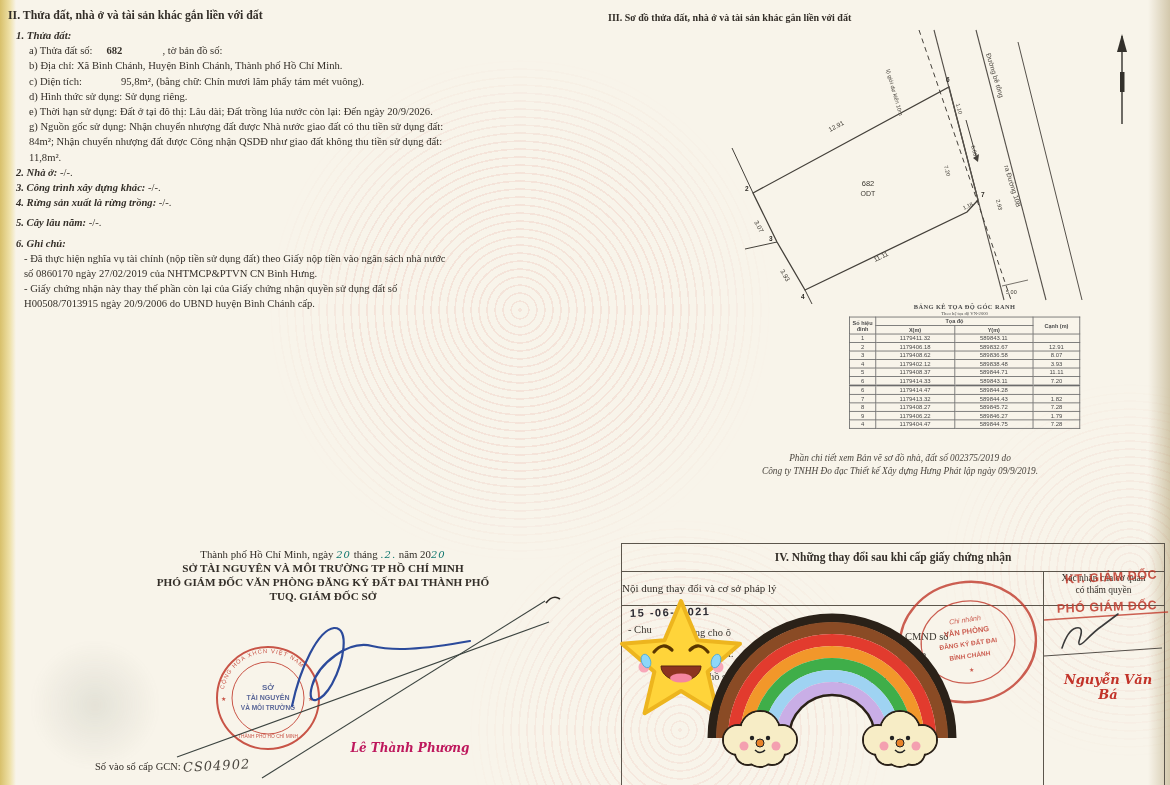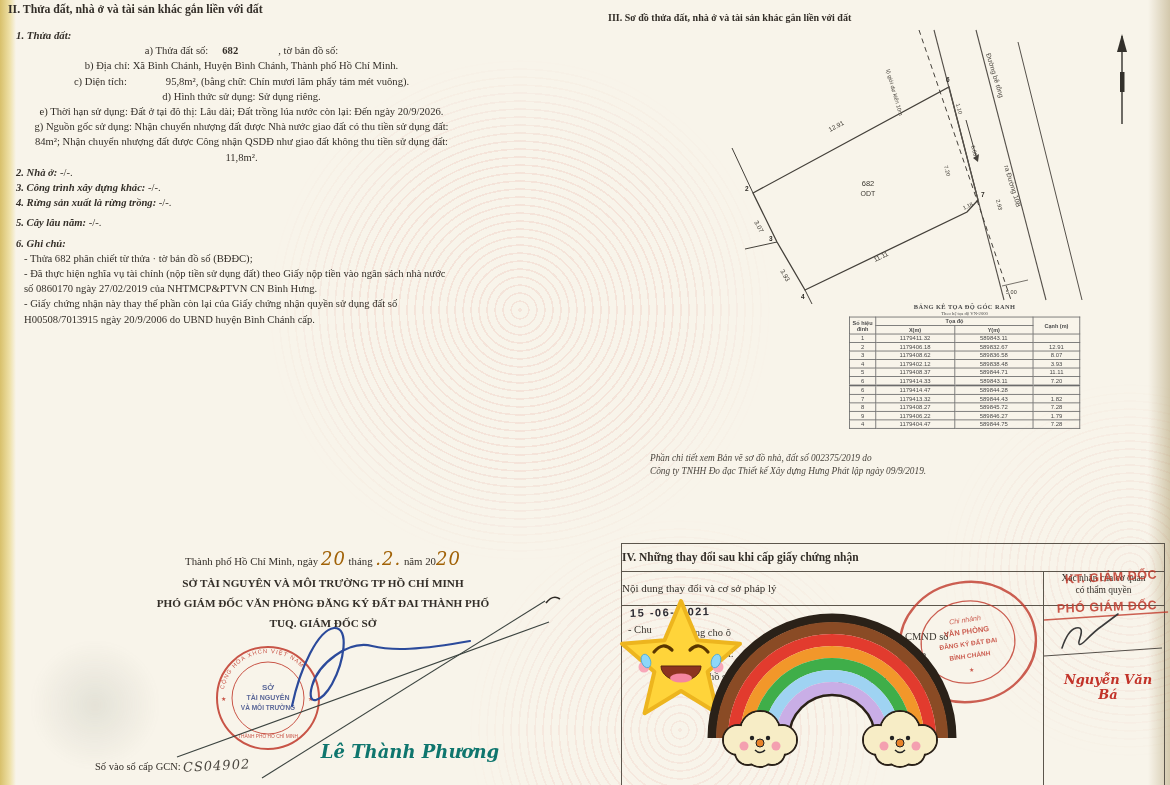--- a/index.html
+++ b/index.html
@@ -11,52 +11,52 @@
       background:repeating-radial-gradient(circle,rgba(221,122,112,0.13) 0 1.6px,rgba(0,0,0,0) 1.6px 8px);
       -webkit-mask-image:radial-gradient(circle,#000 45%,transparent 72%);
       mask-image:radial-gradient(circle,#000 45%,transparent 72%);}
   .binding{position:absolute;left:0;top:0;width:16px;height:785px;
       background:linear-gradient(90deg,#d8c06b,#eee0a6 60%,rgba(238,224,166,0));}
   .fold{position:absolute;right:0;top:0;width:22px;height:785px;
       background:linear-gradient(270deg,rgba(150,128,70,.38),rgba(150,128,70,0));}
   .smudge{position:absolute;left:30px;top:640px;width:130px;height:130px;border-radius:50%;
       background:radial-gradient(circle,rgba(110,120,105,.14),rgba(0,0,0,0) 70%);filter:blur(2px);}
   
-  .h2title{left:8px;top:2px;font-size:11.8px;font-weight:bold;}
+  .h2title{left:8px;top:8px;font-size:11.8px;font-weight:bold;}
   .sec2{left:16px;top:28px;width:438px;font-size:10.6px;line-height:15.2px;}
   .sec2 p{margin:0;}
   .h1{font-weight:bold;font-style:italic;font-size:10.8px;}
-  .lst{padding-left:13px;text-align:center;}
+  .lst{padding-left:13px;}
   .num{margin-top:3px;}
   .num .lbl{font-weight:bold;font-style:italic;}
   .notes{padding-left:8px;}
   .bold{font-weight:bold;}
   .signblk{left:88px;top:548px;width:470px;text-align:center;}
   .signblk .d{font-size:10.8px;}
-  .signblk .o{font-size:11.2px;font-weight:bold;margin-top:8px;}
-  .hand{font-family:"DejaVu Serif",serif;font-style:italic;font-size:18px;color:#a16207;letter-spacing:1px;}
+  .signblk .o{font-size:11.2px;font-weight:bold;margin-top:2px;}
+  .hand{font-family:"DejaVu Serif",serif;font-style:italic;font-size:10px;color:#0f766e;letter-spacing:1px;}
   .book{left:95px;top:758px;font-size:10.5px;}
   .book .hand{font-size:13px;display:inline-block;transform:rotate(-3deg);color:#4a463f;}
-  .signername{left:300px;top:741px;width:220px;text-align:center;font-size:18px;font-weight:bold;
-      font-style:italic;color:#0f766e;font-family:"DejaVu Serif",serif;}
+  .signername{left:300px;top:741px;width:220px;text-align:center;font-size:12px;font-weight:bold;
+      font-style:italic;color:#be185d;font-family:"DejaVu Serif",serif;}
   
   .h3title{left:608px;top:12px;font-size:10px;font-weight:bold;}
   .tblwrap{left:849px;top:303px;width:272px;transform:scale(.85);transform-origin:top left;color:#4a4a4a;}
   .tblwrap .t{font-size:7.5px;font-weight:bold;text-align:center;letter-spacing:.5px;}
   .tblwrap .st{font-size:5.5px;text-align:center;margin-bottom:1px;}
   table.coord{border-collapse:collapse;width:100%;filter:blur(.3px);}
   table.coord th,table.coord td{border:1px solid #6b6b6b;font-size:7px;padding:1px 2px;text-align:center;
       font-family:"Liberation Sans","DejaVu Sans",sans-serif;font-weight:normal;}
   table.coord th{font-size:6.5px;font-weight:bold;}
   table.coord tr.group-end td{border-bottom:2px solid #6b6b6b;}
-  .mapnote{left:650px;top:452px;width:500px;font-style:italic;font-size:9.3px;line-height:13px;color:#4a453e;}
+  .mapnote{left:650px;top:452px;width:500px;text-align:center;font-style:italic;font-size:9.3px;line-height:13px;color:#4a453e;}
   
   .s4box{left:621px;top:543px;width:542px;height:242px;border:1px solid #5c564c;border-bottom:none;}
   .s4head{position:absolute;left:0;top:0;width:100%;height:27px;border-bottom:1px solid #5c564c;
-      text-align:left;font-weight:bold;font-size:11.5px;line-height:27px;}
+      text-align:center;font-weight:bold;font-size:11.5px;line-height:27px;}
   .s4row2{position:absolute;left:0;top:27px;width:100%;height:34px;border-bottom:1px solid #5c564c;}
   .s4div{position:absolute;left:421px;top:27px;bottom:0;width:1px;background:#5c564c;}
   .s4c1h{position:absolute;left:0;top:27px;width:421px;height:34px;text-align:left;font-size:11px;line-height:34px;}
   .s4c2h{position:absolute;left:421px;top:29px;width:121px;text-align:center;font-size:9.5px;line-height:11.5px;}
   .datestamp{position:absolute;left:8px;top:62px;font-family:"Liberation Sans","DejaVu Sans",sans-serif;
       font-weight:bold;font-size:11px;letter-spacing:1.5px;color:#2e2c33;transform:rotate(-1.5deg);}
   .frag{position:absolute;font-size:10.5px;color:#3a362f;white-space:nowrap;}
   .redstamp-txt{position:absolute;width:130px;text-align:center;color:#c0392b;font-weight:bold;
       font-size:12.5px;opacity:.85;font-family:"Liberation Sans","DejaVu Sans",sans-serif;letter-spacing:.5px;}
   .signer2{position:absolute;left:430px;top:128px;width:112px;text-align:center;font-size:13px;font-weight:bold;
@@ -87,21 +87,20 @@
       <p>d) Hình thức sử dụng:  Sử dụng riêng.</p>
       <p>e) Thời hạn sử dụng:  Đất ở tại đô thị: Lâu dài; Đất trồng lúa nước còn lại: Đến ngày 20/9/2026.</p>
       <p>g) Nguồn gốc sử dụng:  Nhận chuyển nhượng đất được Nhà nước giao đất có thu tiền sử dụng đất: 84m²; Nhận chuyển nhượng đất được Công nhận QSDĐ như giao đất không thu tiền sử dụng đất: 11,8m².</p>
     </div>
     <p class="num"><span class="lbl">2. Nhà ở:</span> <span>-/-.</span></p>
     <p class="num"><span class="lbl">3. Công trình xây dựng khác:</span> <span>-/-.</span></p>
     <p class="num"><span class="lbl">4. Rừng sản xuất là rừng trồng:</span> <span>-/-.</span></p>
     <p class="num" style="margin-top:5px;"><span class="lbl">5. Cây lâu năm:</span> <span>-/-.</span></p>
     <p class="num" style="margin-top:5px;"><span class="lbl">6. Ghi chú:</span></p>
     <div class="notes">
-      <p>- Thửa 682 phân chiết từ thửa      · tờ bản đồ số      (BĐĐC);</p>
       <p>- Đã thực hiện nghĩa vụ tài chính (nộp tiền sử dụng đất) theo Giấy nộp tiền vào ngân sách nhà nước số 0860170 ngày 27/02/2019 của NHTMCP&amp;PTVN CN Bình Hưng.</p>
       <p>- Giấy chứng nhận này thay thế phần còn lại của Giấy chứng nhận quyền sử dụng đất số H00508/7013915 ngày 20/9/2006 do UBND huyện Bình Chánh cấp.</p>
     </div>
   </div>
 
   <div class="abs signblk">
     <div class="d">
       <span>Thành phố Hồ Chí Minh, ngày</span>
       <span class="hand">20</span>
       <span>tháng</span>

